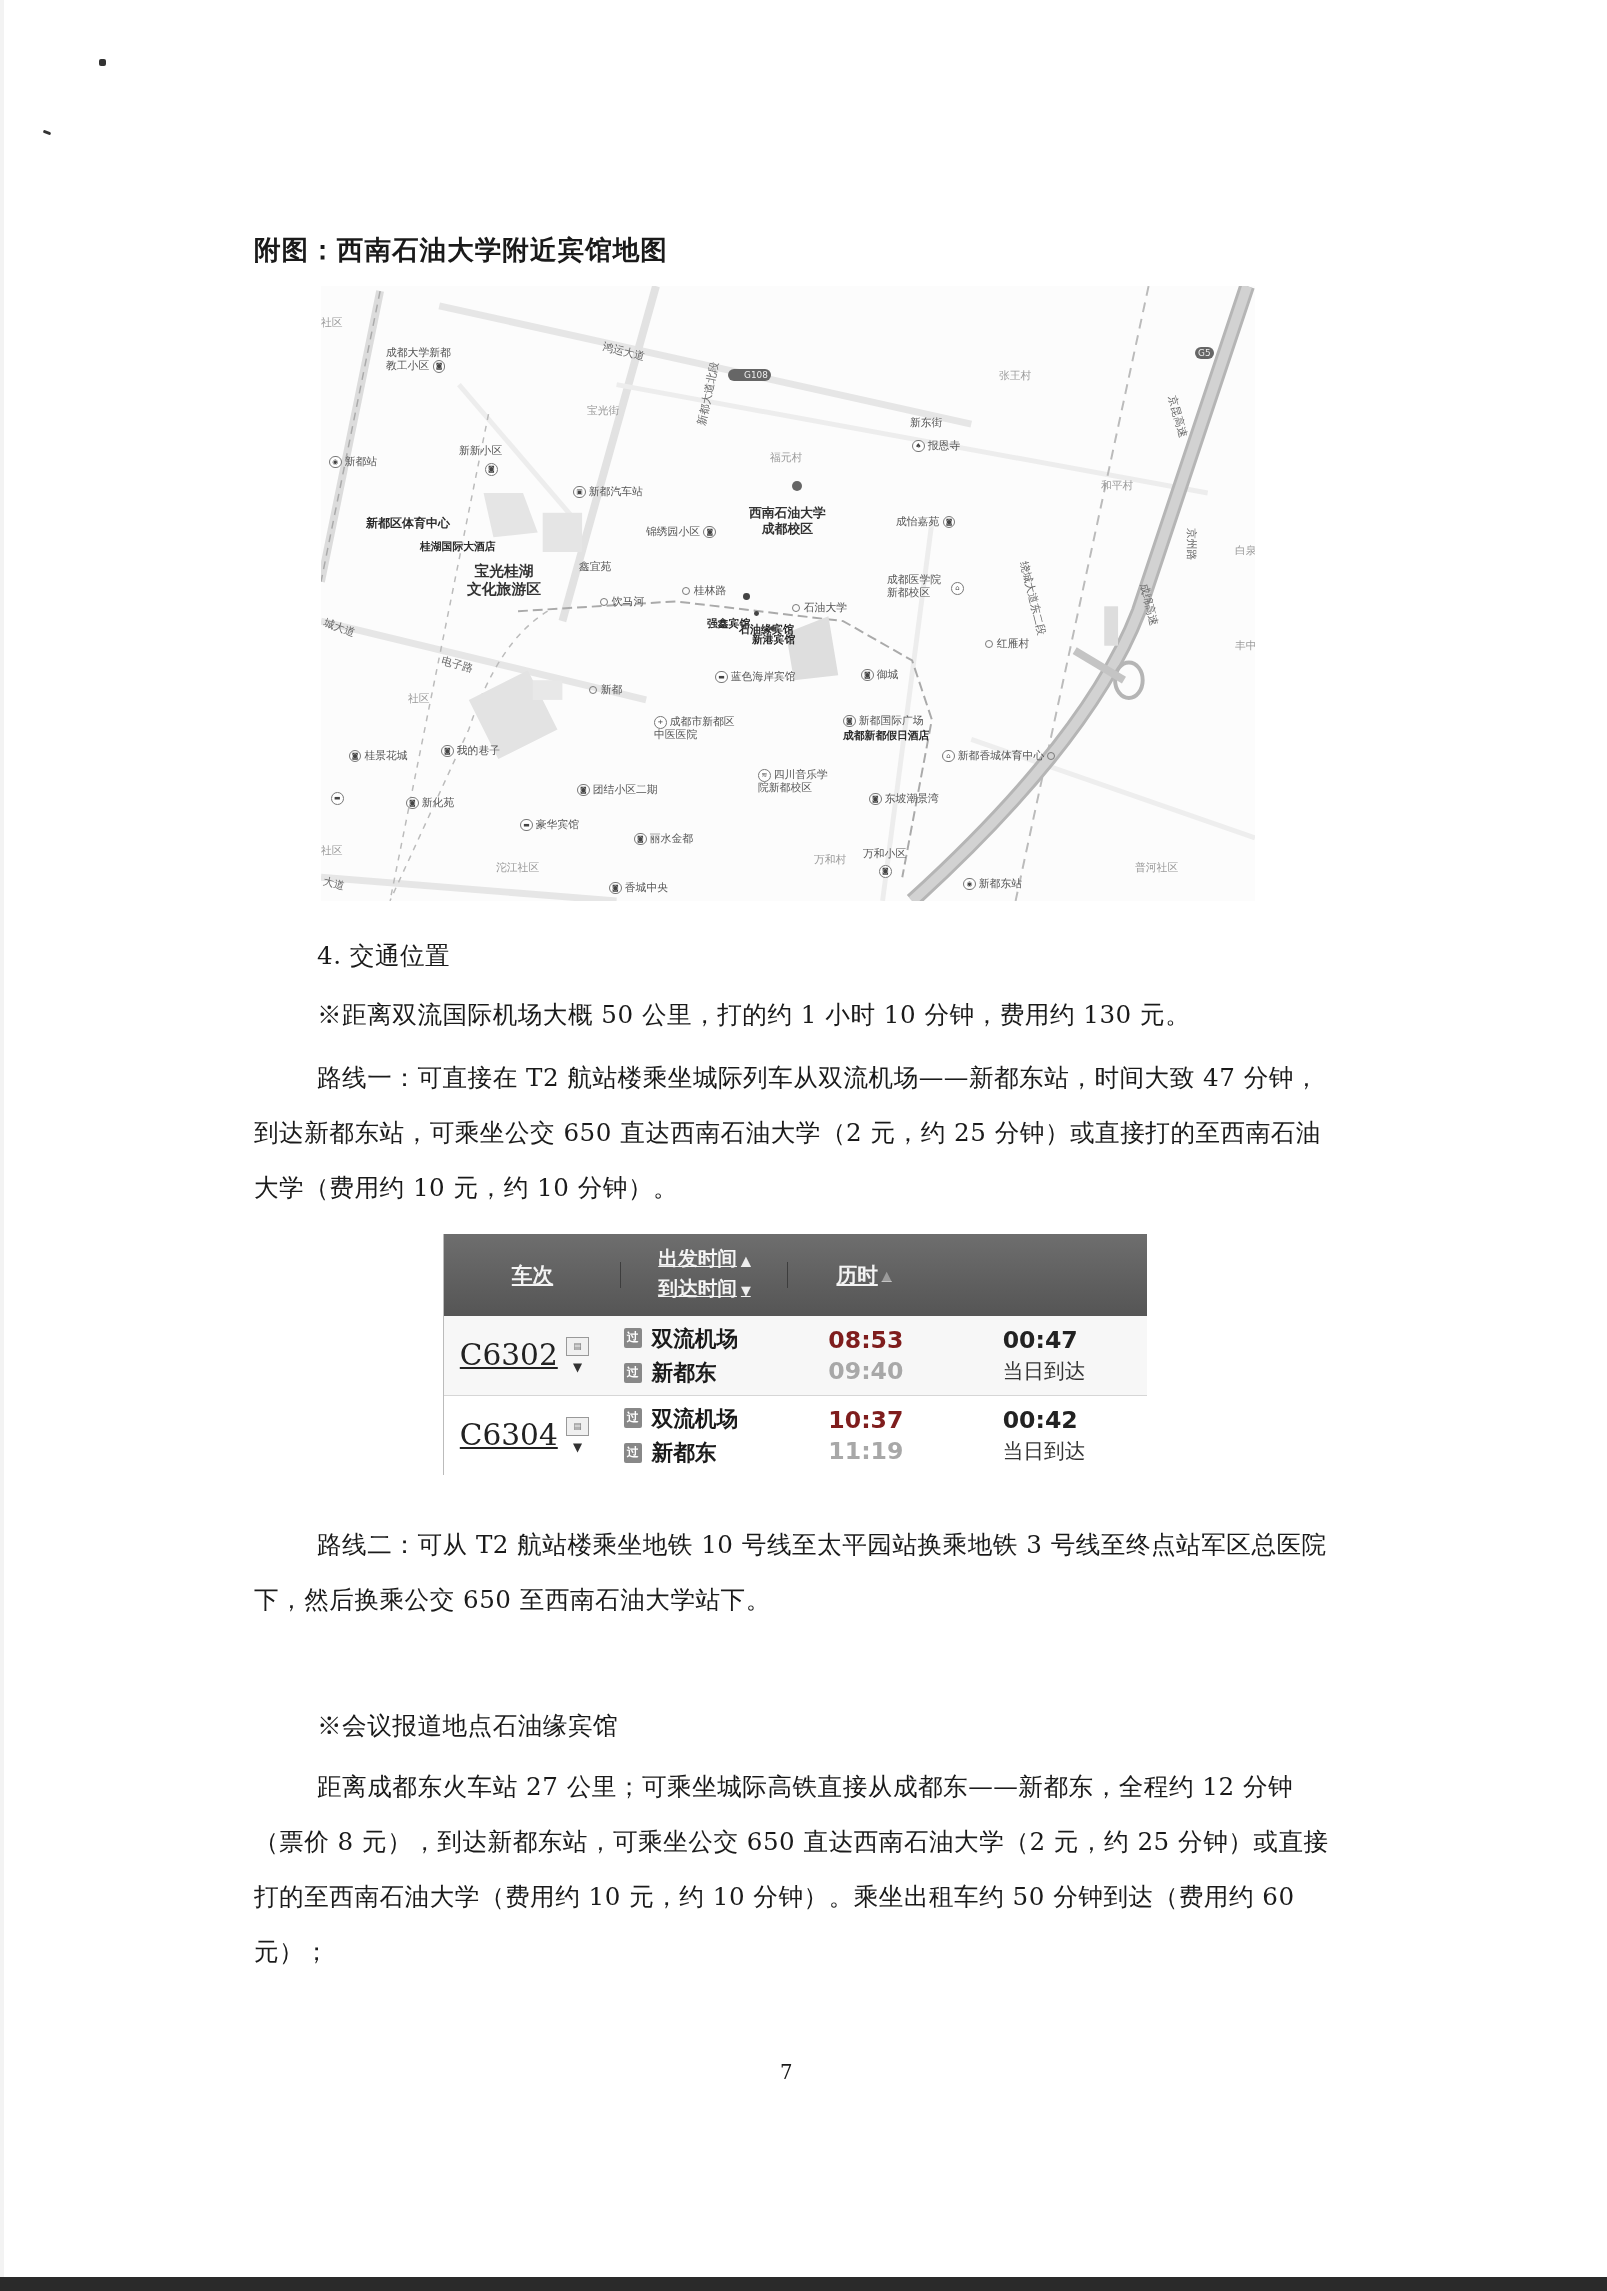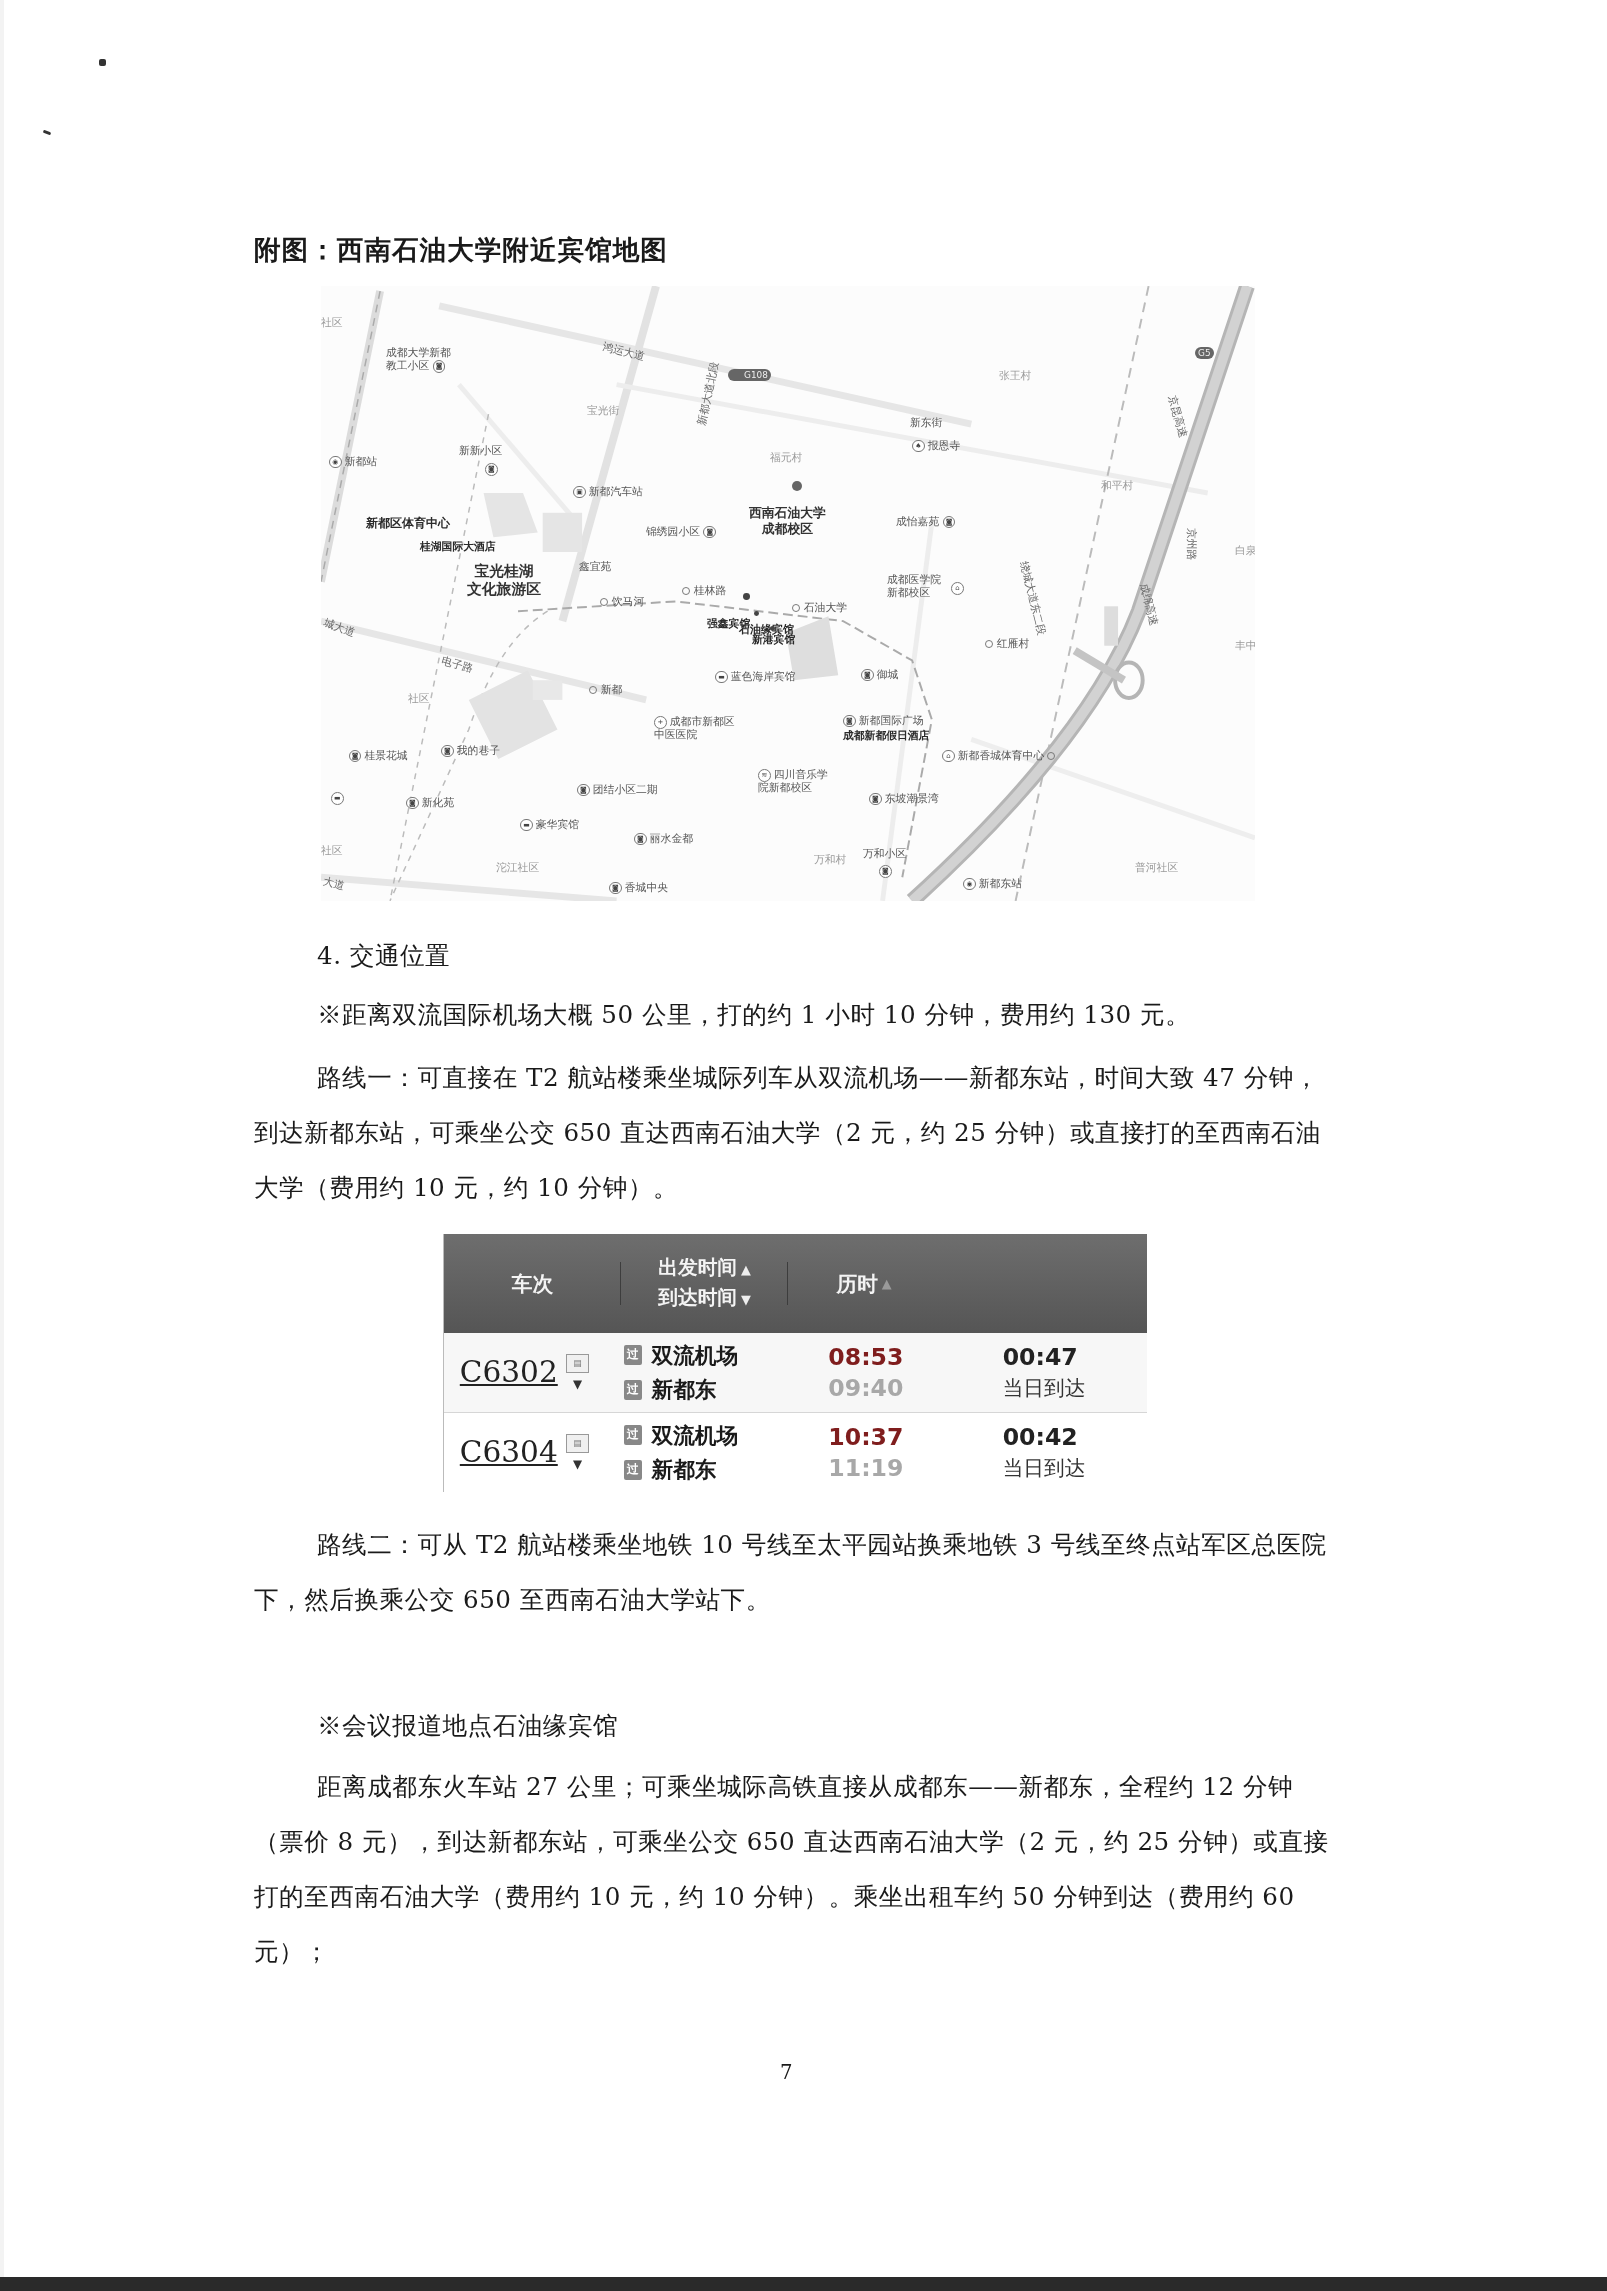--- a/index.html
+++ b/index.html
@@ -45,22 +45,22 @@
   }
   .indent { text-indent: 63px; }
 
   
   .train-table {
     position: absolute; left: 443px; top: 1234px; width: 703px;
     font-family: "DejaVu Sans", "Liberation Sans", sans-serif;
     border-left: 1px solid #bbb;
   }
   .tt-head {
-    height: 99px; background: linear-gradient(#6e6e6e, #555);
-    display: flex; align-items: center; color: #f4f4f4; font-weight: bold;
+    height: 82px; background: linear-gradient(#6e6e6e, #555);
+    display: flex; align-items: center; color: #f4f4f4; font-weight: bold; text-decoration: underline;
   }
   .tt-col { display: flex; align-items: center; justify-content: center; height: 100%; position: relative; }
   .tt-col.sep::after { content: ""; position: absolute; right: 0; top: 27.6px; bottom: 27.6px; width: 1px; background: #3d3d3d; }
   .c1 { width: 177px; } .c2 { width: 207px; } .c3 { width: 167px; } .c4 { width: 152px; }
   .hdr2 { display: flex; flex-direction: column; align-items: center; font-size: 19.7px; line-height: 27.6px; }
   .hdr1 { font-size: 20.7px; }
   .arrow { font-size: 12.8px; margin-left: 3.9px; color: #eee; }
   .arrow.dim { color: #9a9a9a; }
   .tt-row { display: flex; height: 79px; align-items: center; border-bottom: 1px solid #d6d6d6; }
   .tt-row.alt { background: #f7f7f7; }

